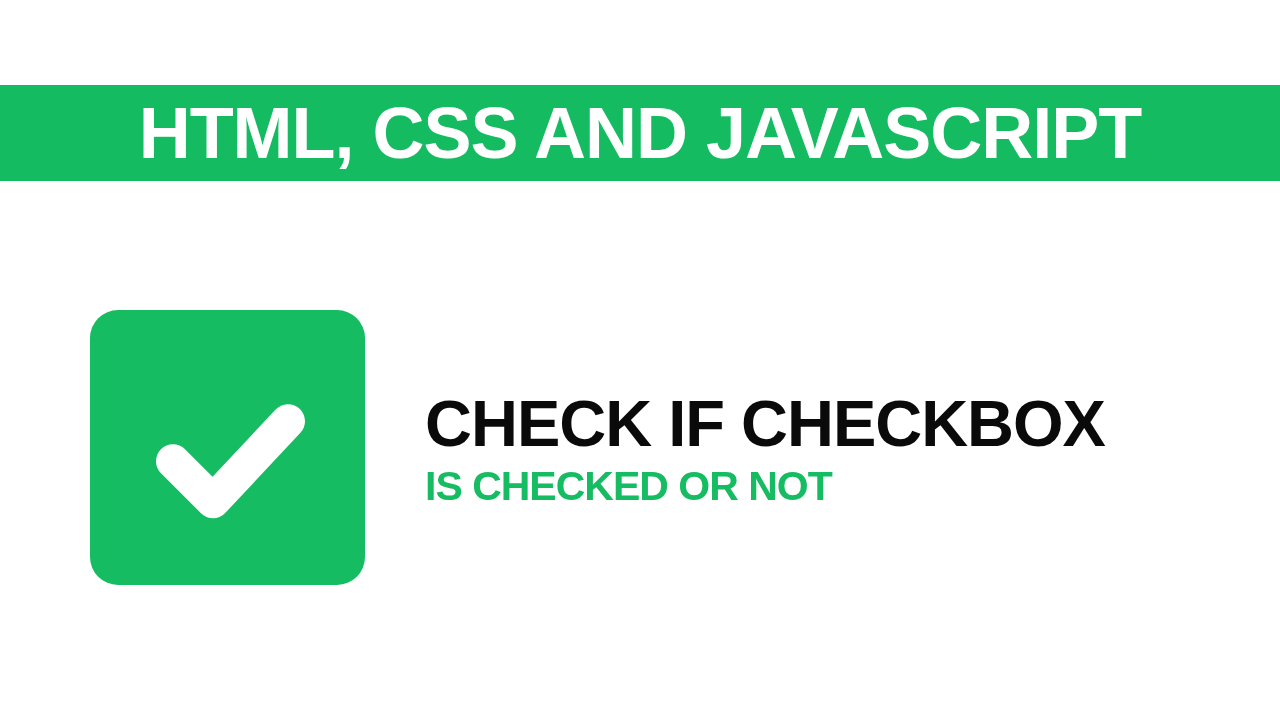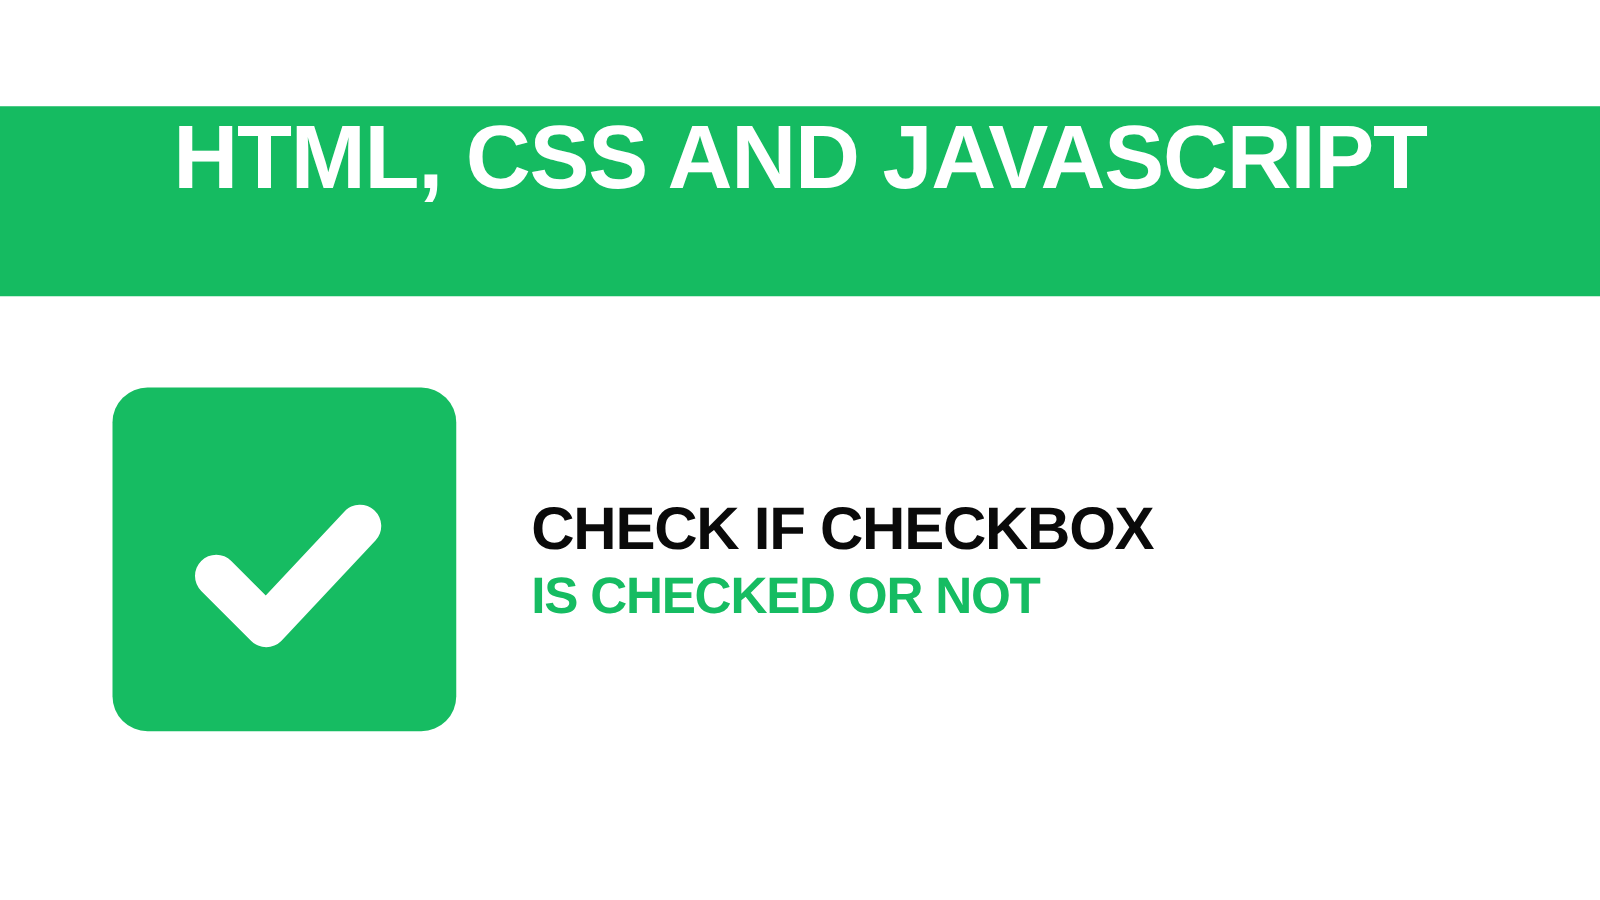--- a/index.html
+++ b/index.html
@@ -13,24 +13,24 @@
     background: #ffffff;
     font-family: -apple-system, BlinkMacSystemFont, "Segoe UI", Arial, sans-serif;
     overflow: hidden;
     position: relative;
   }
   .banner {
     position: absolute;
     top: 85px;
     left: 0;
     width: 1280px;
-    height: 152px;
+    height: 96px;
     background: #15bb61;
     display: flex;
-    align-items: flex-start;
+    align-items: center;
     justify-content: center;
   }
   .banner-text {
     color: #ffffff;
     font-weight: 900;
     font-size: 72px;
     letter-spacing: -1px;
     text-transform: uppercase;
   }
   .content-row {
@@ -56,21 +56,21 @@
     transform: translate(-50%, -45%);
   }
   .title-block {
     display: flex;
     flex-direction: column;
     gap: 2px;
   }
   .title-line1 {
     color: #0a0a0a;
     font-weight: 900;
-    font-size: 48px;
+    font-size: 65px;
     letter-spacing: -1px;
     text-transform: uppercase;
     white-space: nowrap;
   }
   .title-line2 {
     color: #16bc62;
     font-weight: 900;
     font-size: 41px;
     letter-spacing: -1px;
     text-transform: uppercase;

